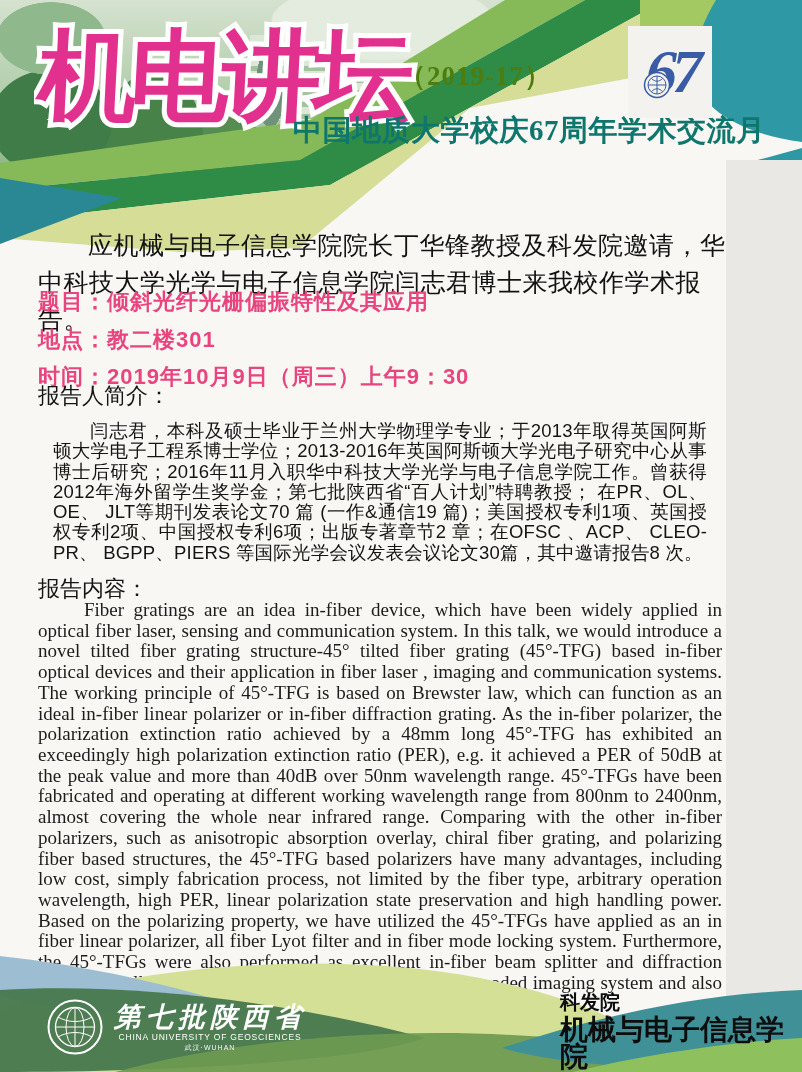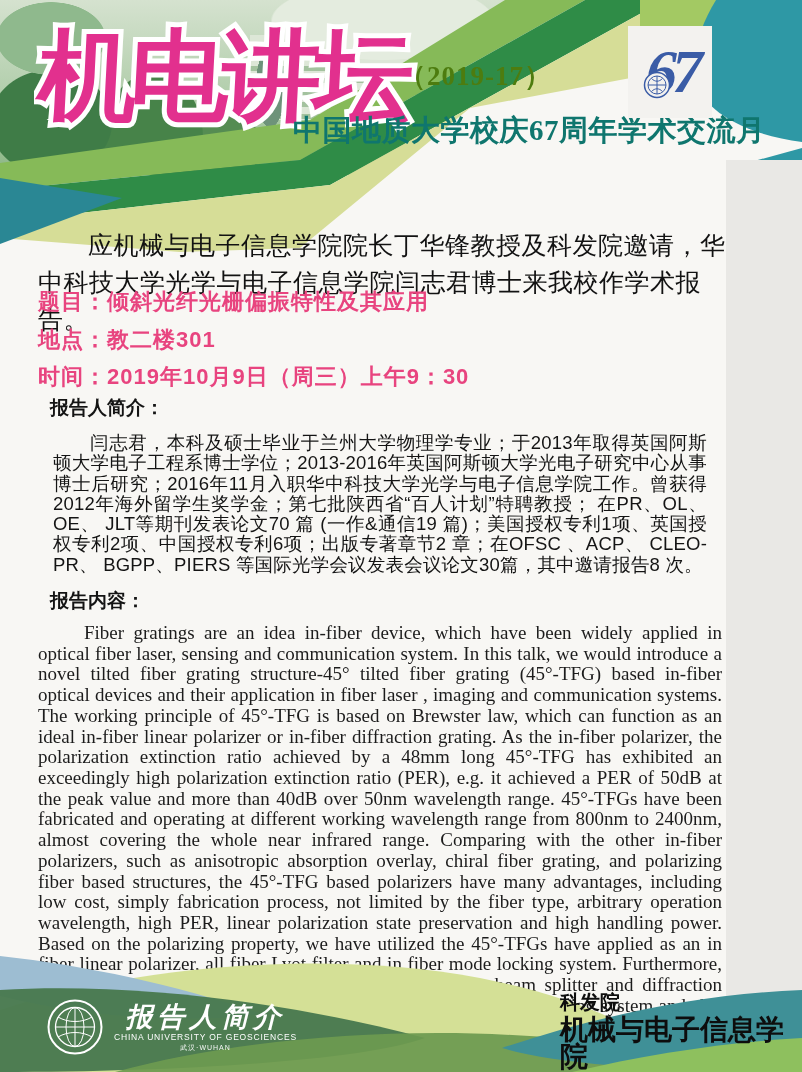--- a/index.html
+++ b/index.html
@@ -64,21 +64,21 @@
     line-height:37px; text-indent:2em; letter-spacing:0.5px;
   }
   .talk-info{
     position:absolute; left:38px; top:283px;
     font-size:22px; font-weight:bold; color:#e8447f; line-height:37.5px;
     letter-spacing:1px;
   }
   .bio-section{
     position:absolute; left:38px; top:385px; width:684px; color:#141414;
   }
-  .section-heading{font-size:19px; line-height:21px; font-weight:bold; margin:12px;}
+  .section-heading{font-size:22px; line-height:21px; font-weight:normal; margin:0;}
   .bio-text{
     margin:15px; font-size:18.5px; line-height:20.3px; text-align:justify;
     text-indent:2em; letter-spacing:0.2px;
   }
   .abstract{
     margin:1px 0 0 0; font-family:"Liberation Serif",serif;
     font-size:19px; line-height:20.7px; text-align:justify;
     text-indent:46px; color:#1c1c1c;
   }
   
@@ -165,21 +165,21 @@
   </svg>
 
   <div class="university-logo">
     <svg width="58" height="58" viewBox="0 0 58 58">
       <circle cx="29" cy="29" r="26.5" fill="none" stroke="#ffffff" stroke-width="2"></circle>
       <circle cx="29" cy="29" r="19.5" fill="none" stroke="#ffffff" stroke-width="1.3"></circle>
       <ellipse cx="29" cy="29" rx="9" ry="19.5" fill="none" stroke="#ffffff" stroke-width="1"></ellipse>
       <path d="M29,9.5 v39 M9.5,29 h39 M12,19 c10,6 24,6 34,0 M12,39 c10,-6 24,-6 34,0" stroke="#ffffff" stroke-width="1" fill="none"></path>
     </svg>
     <div class="uni-text">
-      <div class="uni-name-cn">报告人简介</div>
+      <div class="uni-name-cn">第七批陕西省</div>
       <div class="uni-name-en">CHINA UNIVERSITY OF GEOSCIENCES</div>
       <div class="uni-campus">武汉·WUHAN</div>
     </div>
   </div>
 
   <div class="footer-issuer">
     <div class="issuer-line1">科发院</div>
     <div class="issuer-line2">机械与电子信息学院</div>
   </div>
 

